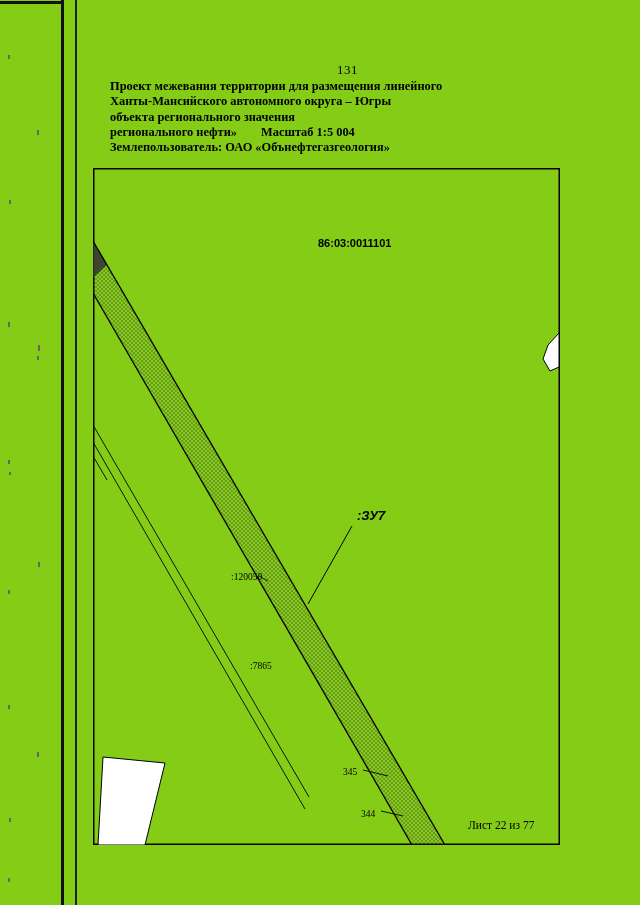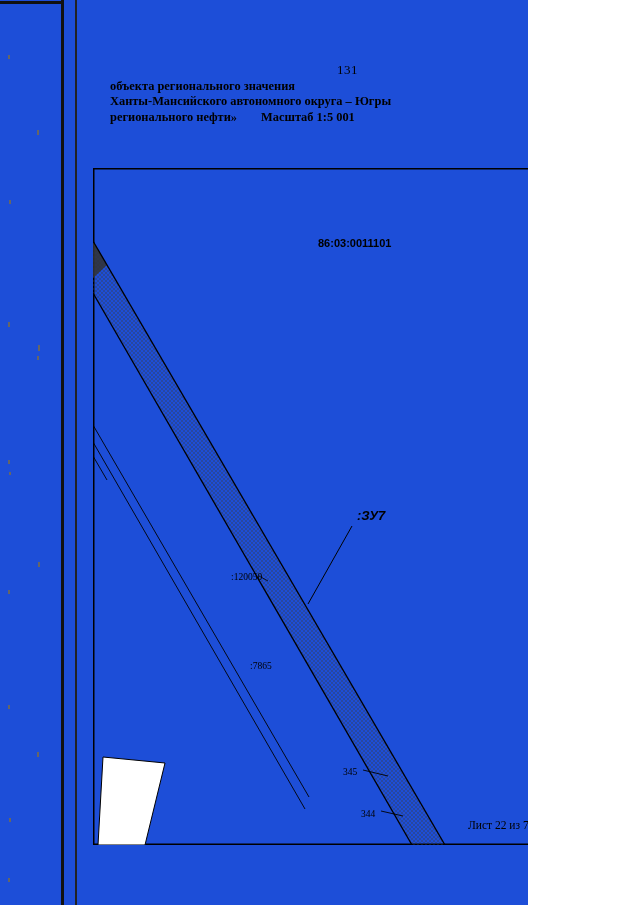--- a/index.html
+++ b/index.html
@@ -1,20 +1,20 @@
 <!DOCTYPE html>
 <html><head>
 <meta charset="utf-8">
 <style>
   * { margin:0; padding:0; box-sizing:border-box; }
   html,body { background:#ffffff; }
   body { font-family:"Liberation Serif", serif; color:#000; }
   .page {
-    position:relative; width:528px; height:905px;
-    background:#1d4ed8; overflow:hidden;
+    position:relative; width:640px; height:905px;
+    background:#84cc16; overflow:hidden;
   }
   
   .edge-top  { position:absolute; left:0;   top:1px; width:64px; height:3px; background:#111; }
   .edge-v1   { position:absolute; left:61px; top:0; width:3px; height:905px; background:#111; }
   .edge-v2   { position:absolute; left:75px; top:0; width:2px; height:905px; background:#222; }
   .speck     { position:absolute; background:#666; }
   .page-number {
     position:absolute; left:337px; top:62px;
     font-size:13px; letter-spacing:0.5px;
   }
@@ -49,23 +49,25 @@
   <div class="speck" style="left:8px;  top:878px; width:2px; height:4px;"></div>
   <div class="speck" style="left:37px; top:130px; width:2px; height:5px;"></div>
   <div class="speck" style="left:38px; top:345px; width:2px; height:6px;"></div>
   <div class="speck" style="left:37px; top:356px; width:2px; height:4px;"></div>
   <div class="speck" style="left:38px; top:562px; width:2px; height:5px;"></div>
   <div class="speck" style="left:37px; top:752px; width:2px; height:5px;"></div>
 
   <div class="page-number">131</div>
 
   <div class="title-block">
+    <div>Проект межевания территории для размещения линейного</div>
+    <div>Ханты-Мансийского автономного округа – Югры</div>
     <div>объекта регионального значения</div>
-    <div>Ханты-Мансийского автономного округа – Югры</div>
-    <div><span>регионального нефти»</span><span class="scale-part">Масштаб 1:5 001</span></div>
+    <div><span>регионального нефти»</span><span class="scale-part">Масштаб 1:5 004</span></div>
+    <div>Землепользователь: ОАО «Обънефтегазгеология»</div>
   </div>
 
   <svg class="map-svg" width="467" height="677" viewBox="0 0 467 677">
     <defs>
       <pattern id="stipple" width="4" height="4" patternUnits="userSpaceOnUse">
         <circle cx="1" cy="1" r="0.65" fill="#3a3a3a"></circle>
         <circle cx="3" cy="3" r="0.65" fill="#3a3a3a"></circle>
       </pattern>
     </defs>
 

